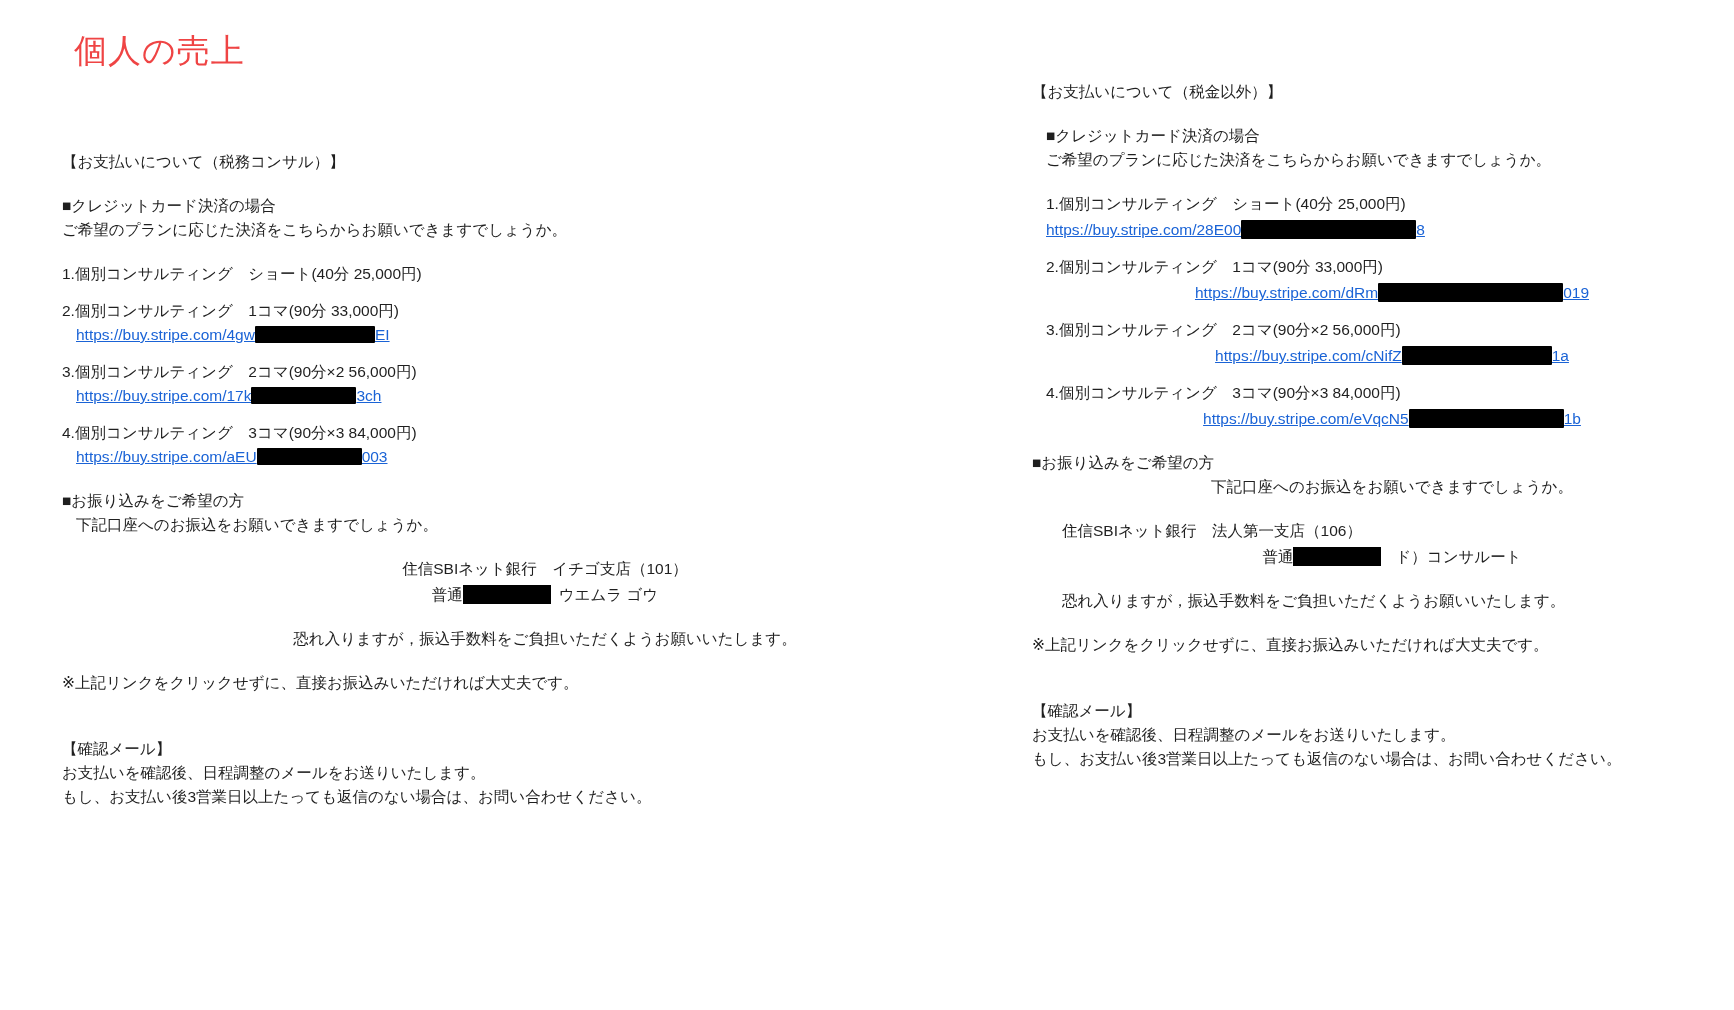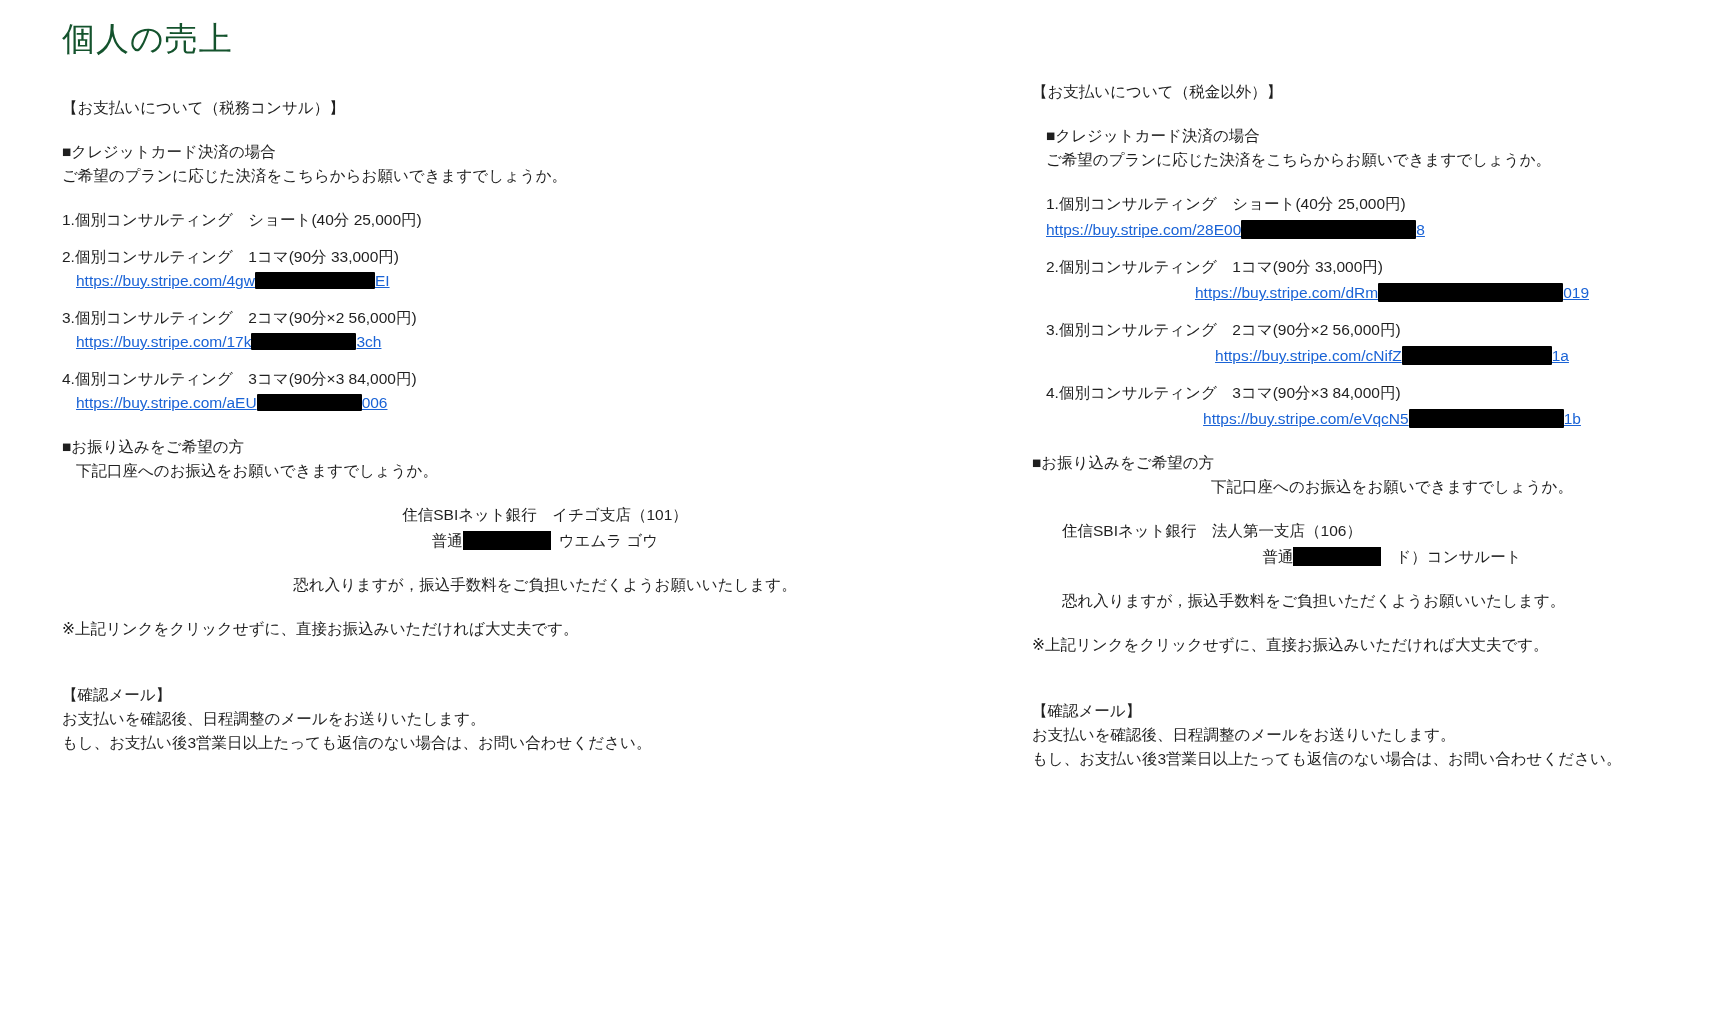--- a/index.html
+++ b/index.html
@@ -28,37 +28,37 @@
   }
   .col-left {
     width: 1010px;
     padding: 0 0 0 62px;
   }
   .col-right {
     width: 724px;
     padding: 0 0 0 10px;
   }
   .col-title {
-    color: #14532d;
+    color: #ef4444;
     font-size: 33px;
     font-weight: 400;
     letter-spacing: 1px;
-    margin: 0;
+    margin: 12px;
     padding-top: 18px;
     line-height: 1.3;
   }
   .col-left .col-title { padding-left: 0; }
   .col-right .col-title { padding-left: 12px; }
 
   .body-block {
     font-size: 15.5px;
     line-height: 1.55;
     color: #1f1f1f;
   }
-  .col-left .body-block { margin-top: 35px; }
+  .col-left .body-block { margin-top: 77px; }
   .col-right .body-block { margin-top: 80px; padding-left: 12px; }
 
   .ln { white-space: pre; }
   .sec-head { margin: 0; }
   .indent1 { padding-left: 14px; }
   .indent2 { padding-left: 18px; text-align: center; }
   .indent3 { padding-left: 30px; }
   .gap-s { height: 13px; }
   .gap-m { height: 20px; }
   .gap-xl { height: 42px; }
@@ -114,21 +114,21 @@
 
       <div class="ln">2.個別コンサルティング　1コマ(90分 33,000円)</div>
       <div class="ln link-row indent1"><span class="link">https://buy.stripe.com/4gw</span><span class="redact" style="width:120px"></span><span class="link">EI</span></div>
       <div class="gap-s"></div>
 
       <div class="ln">3.個別コンサルティング　2コマ(90分×2 56,000円)</div>
       <div class="ln link-row indent1"><span class="link">https://buy.stripe.com/17k</span><span class="redact" style="width:105px"></span><span class="link">3ch</span></div>
       <div class="gap-s"></div>
 
       <div class="ln">4.個別コンサルティング　3コマ(90分×3 84,000円)</div>
-      <div class="ln link-row indent1"><span class="link">https://buy.stripe.com/aEU</span><span class="redact" style="width:105px"></span><span class="link">006</span></div>
+      <div class="ln link-row indent1"><span class="link">https://buy.stripe.com/aEU</span><span class="redact" style="width:105px"></span><span class="link">003</span></div>
       <div class="gap-m"></div>
 
       <div class="ln">■お振り込みをご希望の方</div>
       <div class="ln indent1">下記口座へのお振込をお願いできますでしょうか。</div>
       <div class="gap-m"></div>
 
       <div class="ln indent2">住信SBIネット銀行　イチゴ支店（101）</div>
       <div class="ln indent2"><span>普通</span><span class="acct-redact"></span><span style="padding-left:8px">ウエムラ ゴウ</span></div>
       <div class="gap-m"></div>
 

